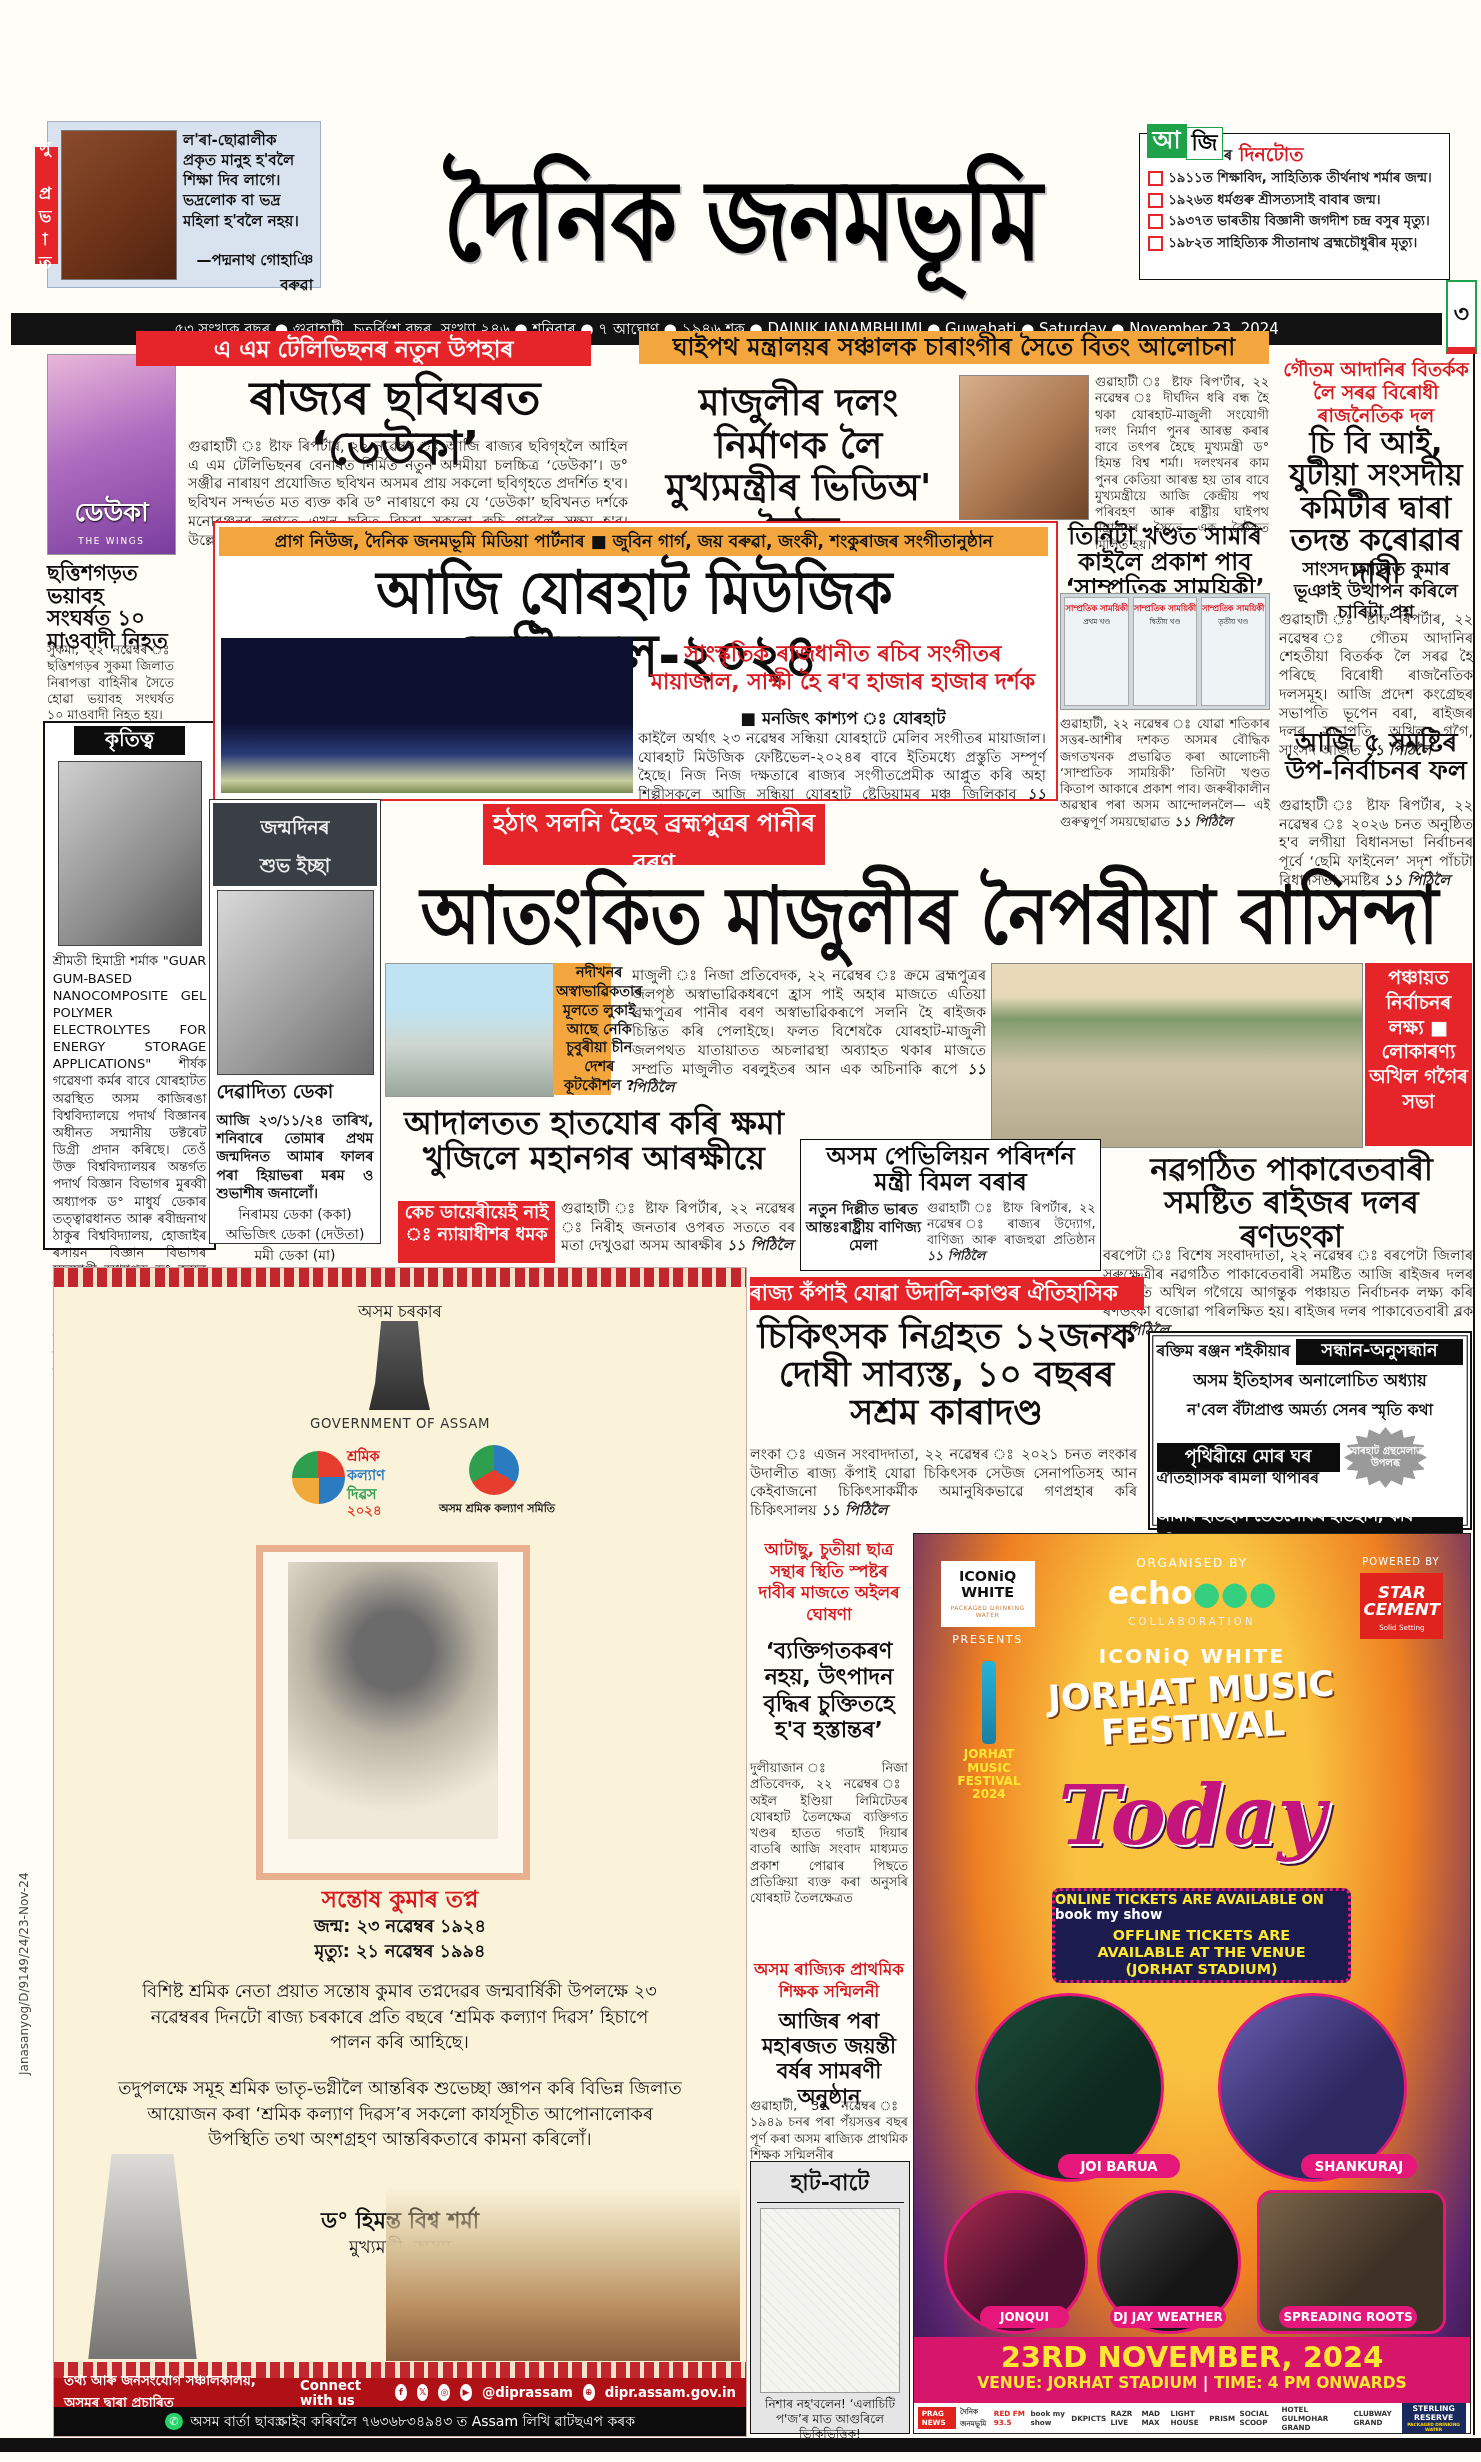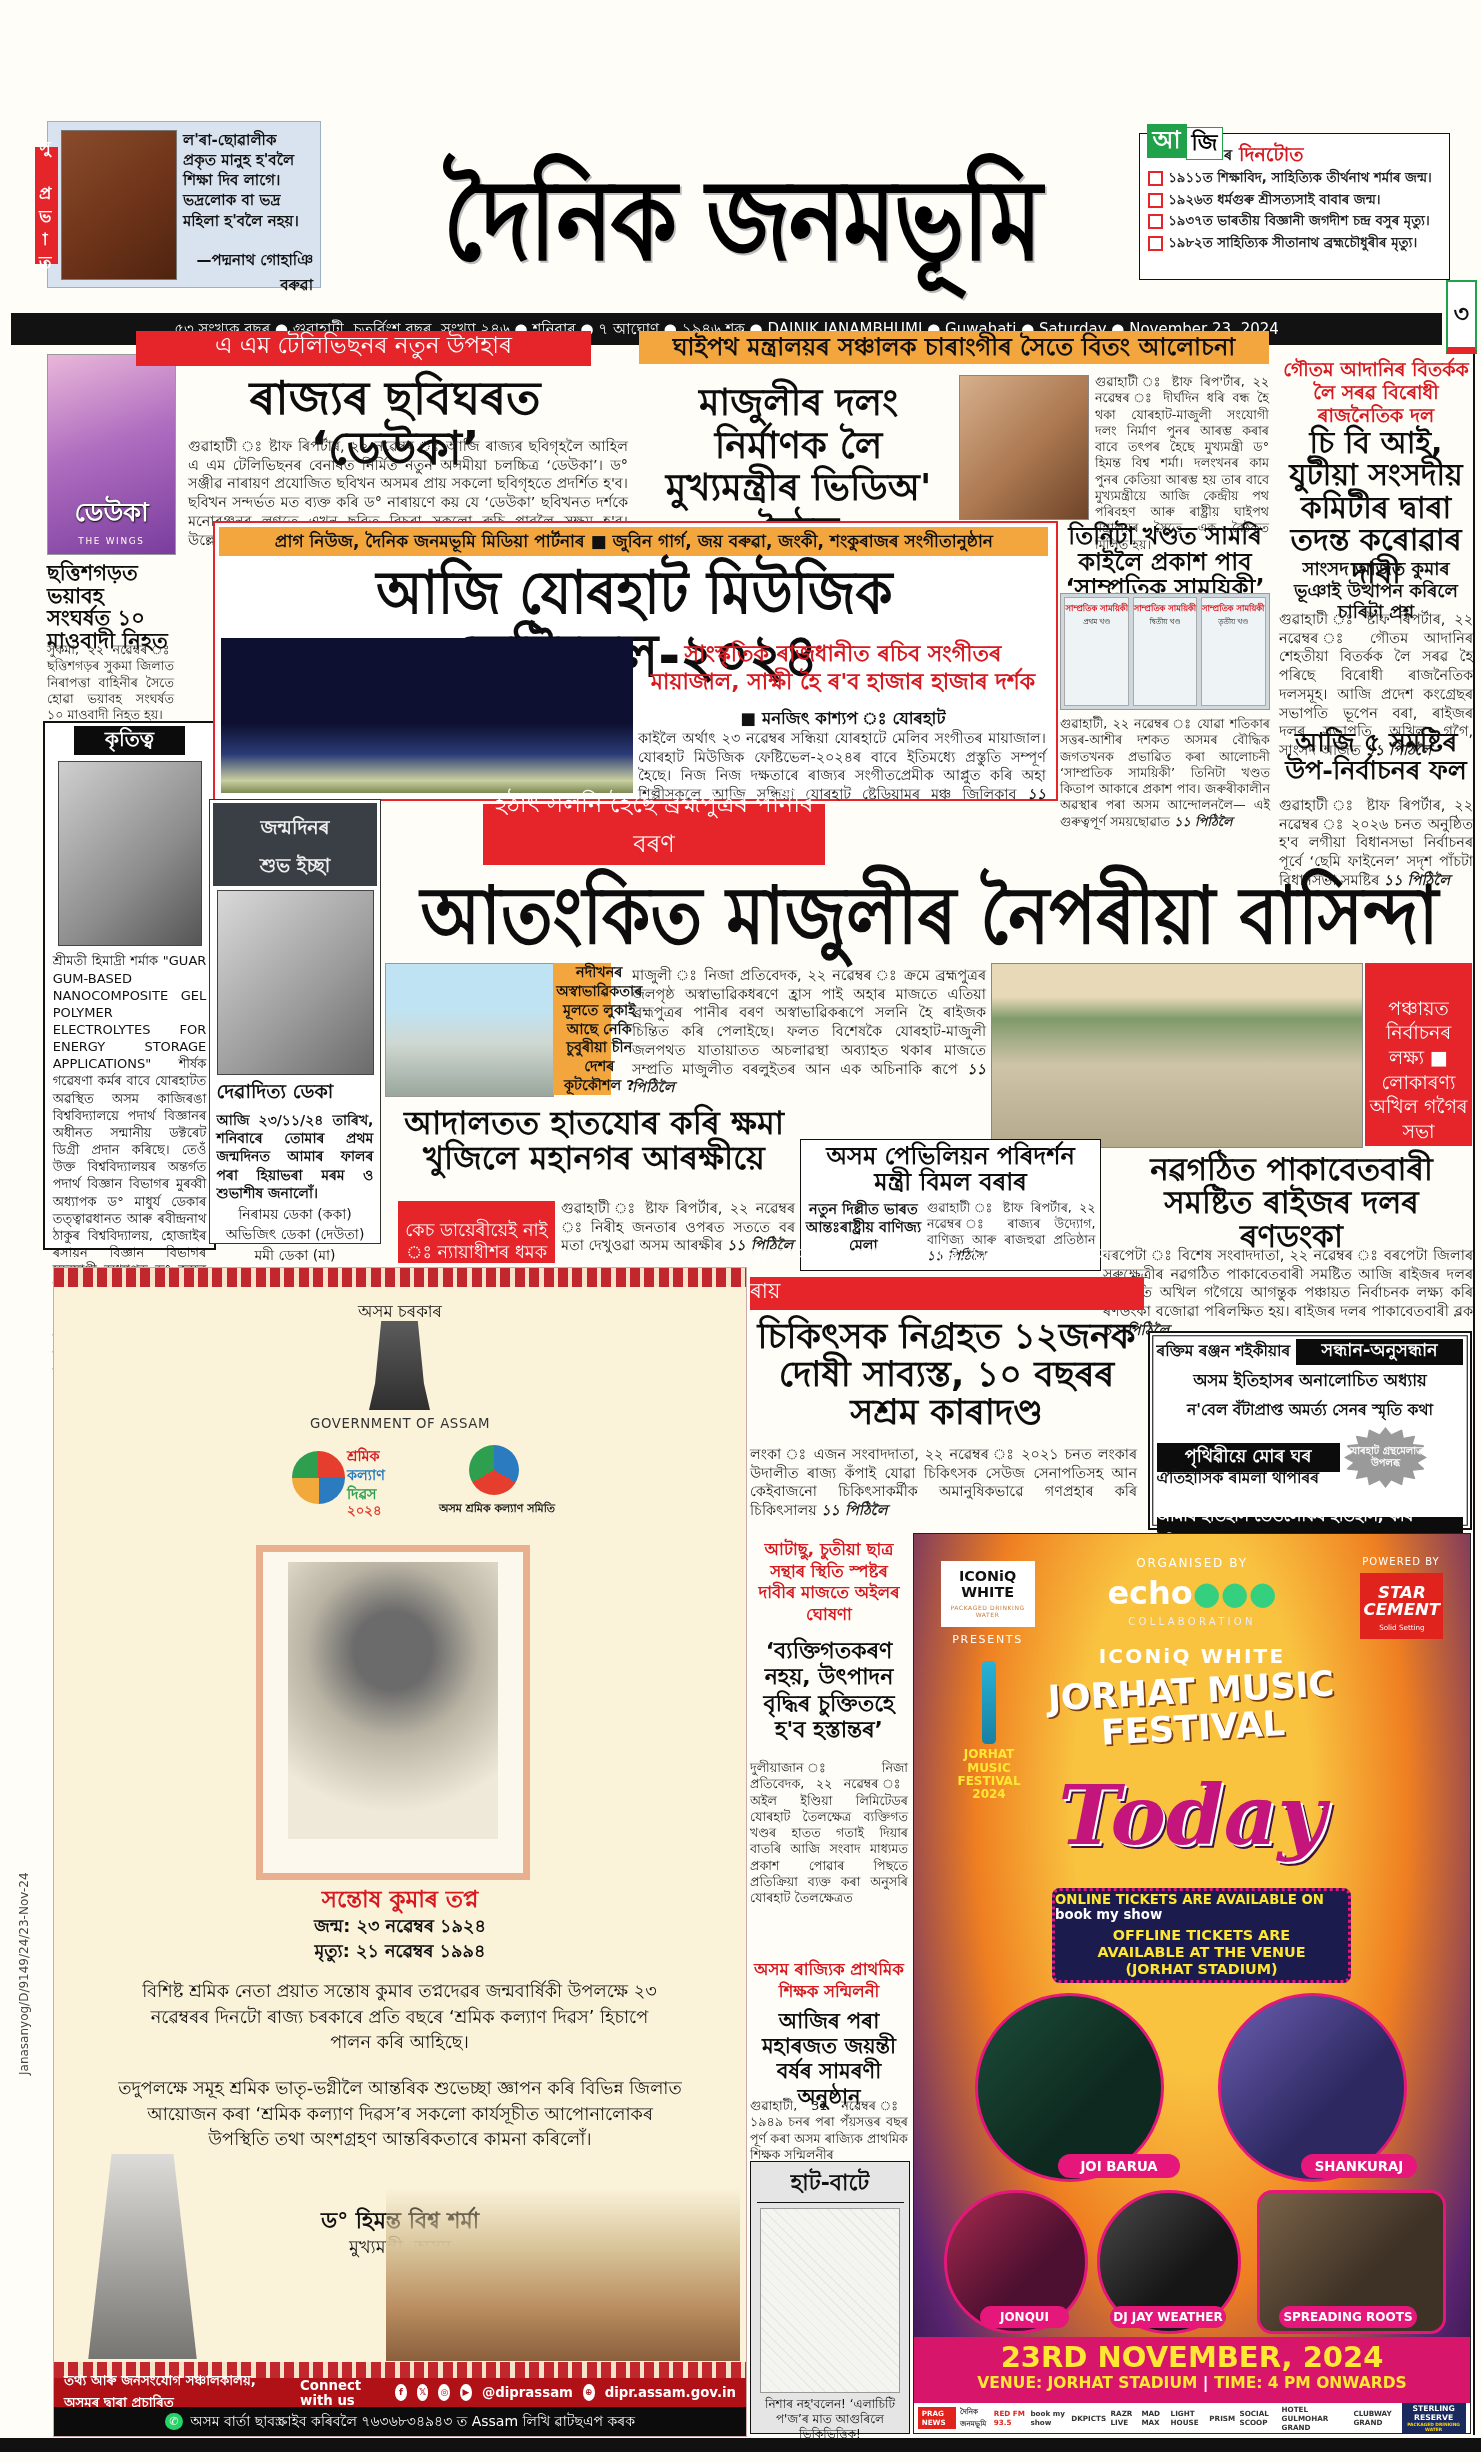--- a/index.html
+++ b/index.html
@@ -6,21 +6,21 @@
   #page{position:relative;width:1482px;height:2462px;background:#fffdf7;overflow:hidden;
         font-family:"DejaVu Sans",sans-serif;color:#111;}
   .abs{position:absolute;}
   .c{text-align:center;}
   .j{text-align:justify;}
   .photo{background:linear-gradient(135deg,#9aa7b8,#5d6b7d 60%,#3c4656);}
   .hl{font-weight:bold;color:#0d0d0d;line-height:1.08;}
   .body-txt{font-size:14.4px;line-height:1.3;color:#1c1c1c;}
   .small-txt{font-size:12.7px;line-height:1.28;color:#222;}
   .jump{font-style:italic;font-weight:bold;}
-  .kicker-red{background:#e6252b;color:#fff;font-weight:normal;display:flex;align-items:flex-end;justify-content:center;}
+  .kicker-red{background:#e6252b;color:#fff;font-weight:bold;display:flex;align-items:flex-start;justify-content:center;}
   .kicker-orange{background:#f3a63d;color:#101010;font-weight:bold;display:flex;align-items:center;justify-content:center;}
   .redtxt{color:#d71920;font-weight:bold;}
   .box-b{border:1.7px solid #111;background:#fff;}
   .rule{background:#111;}
   .blackbox{background:#0c0c0c;color:#fff;font-weight:bold;display:flex;align-items:center;justify-content:center;}
   .pill{background:#e5177b;color:#fff;font-weight:bold;border-radius:16.6px;display:flex;align-items:center;justify-content:center;}
   .burst{background:#9a9a9a;color:#fff;font-weight:bold;border-radius:50%;display:flex;align-items:center;justify-content:center;text-align:center;
          clip-path:polygon(50% 0%,57% 12%,70% 4%,72% 18%,86% 14%,83% 28%,98% 30%,89% 41%,100% 50%,89% 59%,98% 70%,83% 72%,86% 86%,72% 82%,70% 96%,57% 88%,50% 100%,43% 88%,30% 96%,28% 82%,14% 86%,17% 72%,2% 70%,11% 59%,0% 50%,11% 41%,2% 30%,17% 28%,14% 14%,28% 18%,30% 4%,43% 12%);}
 </style>
 </head>

